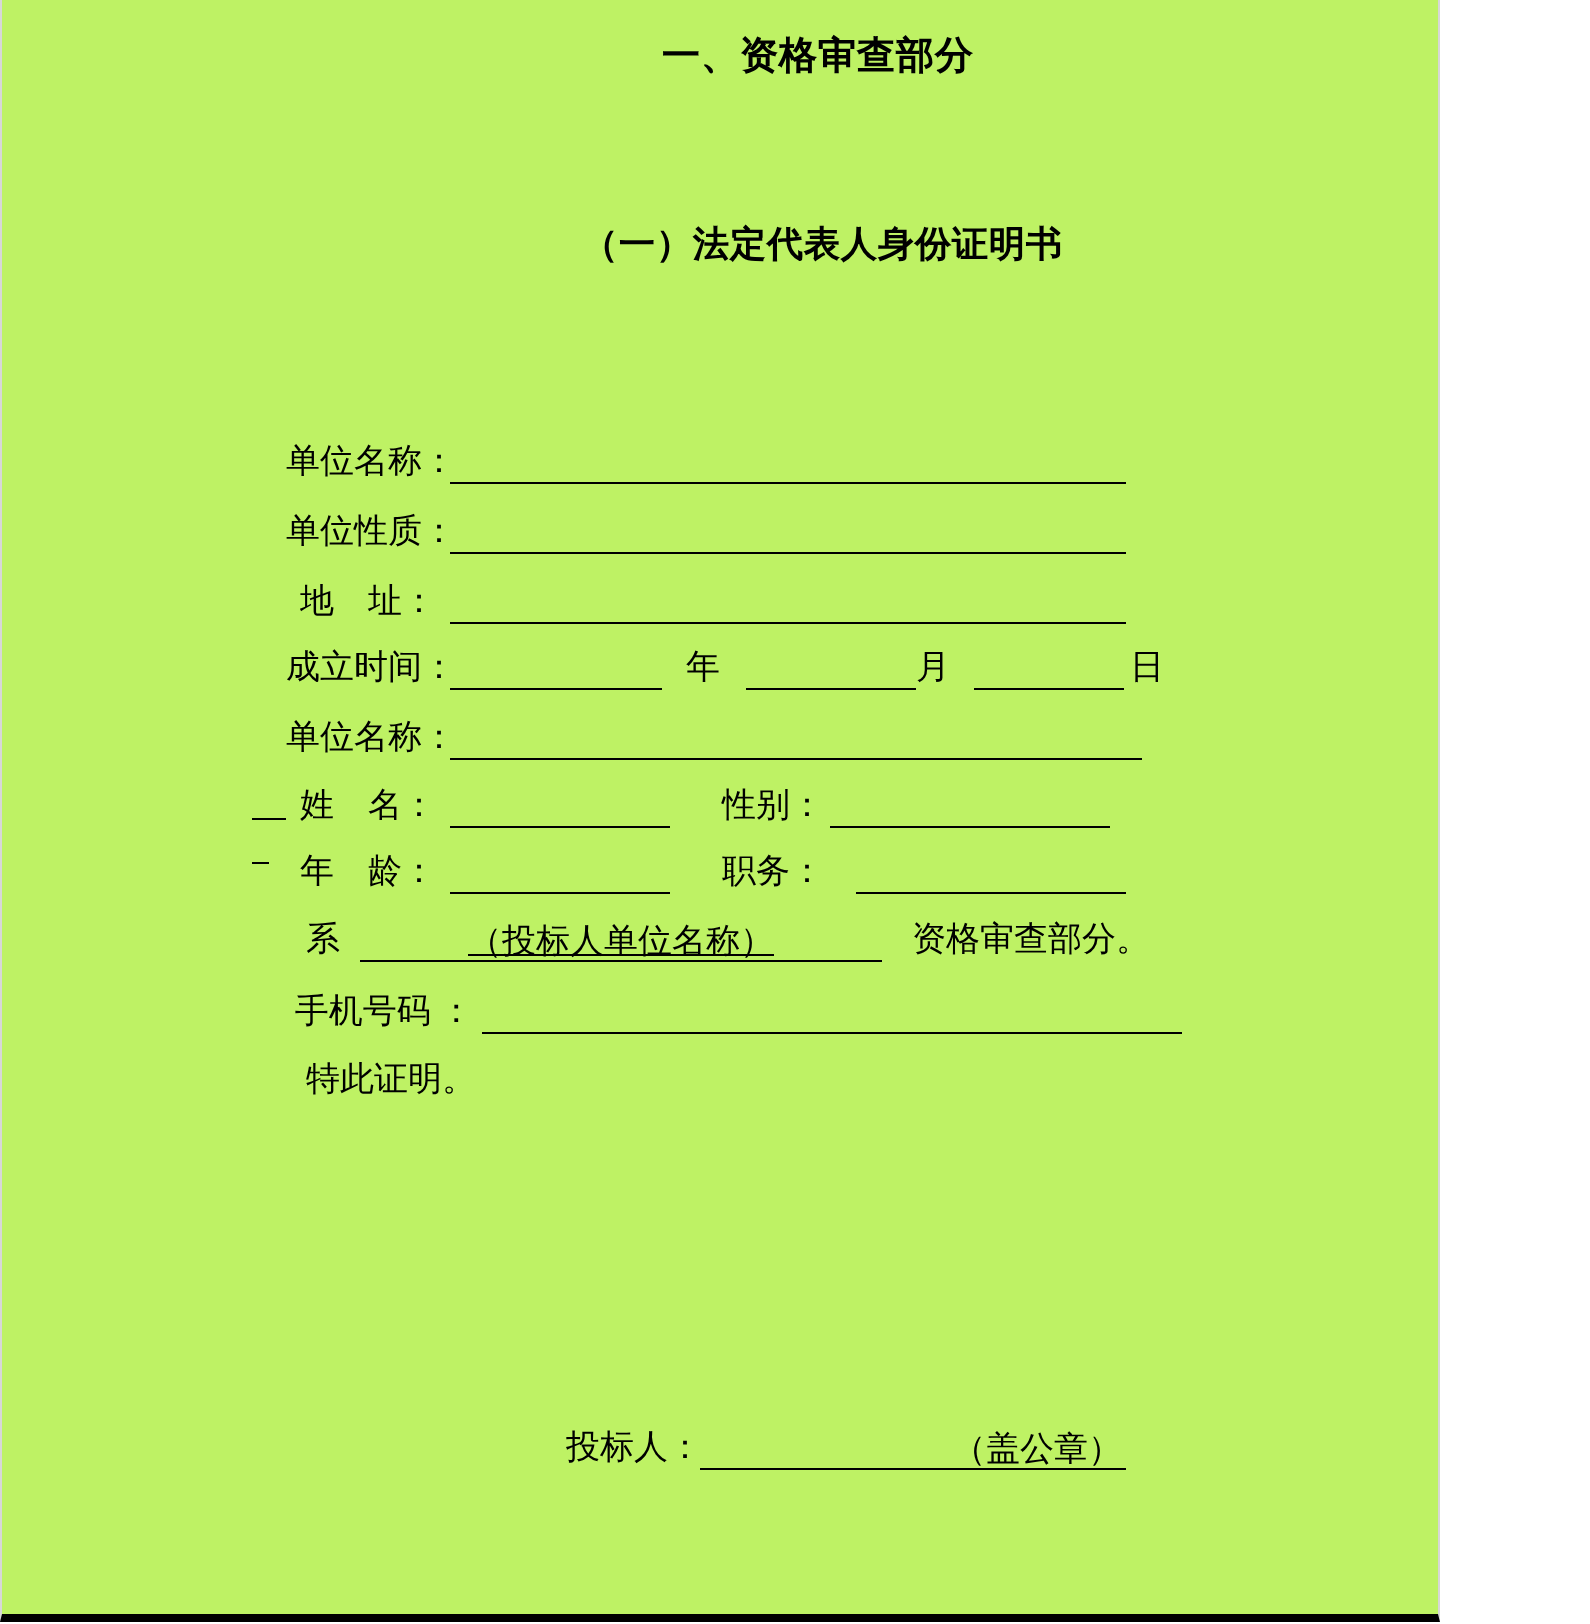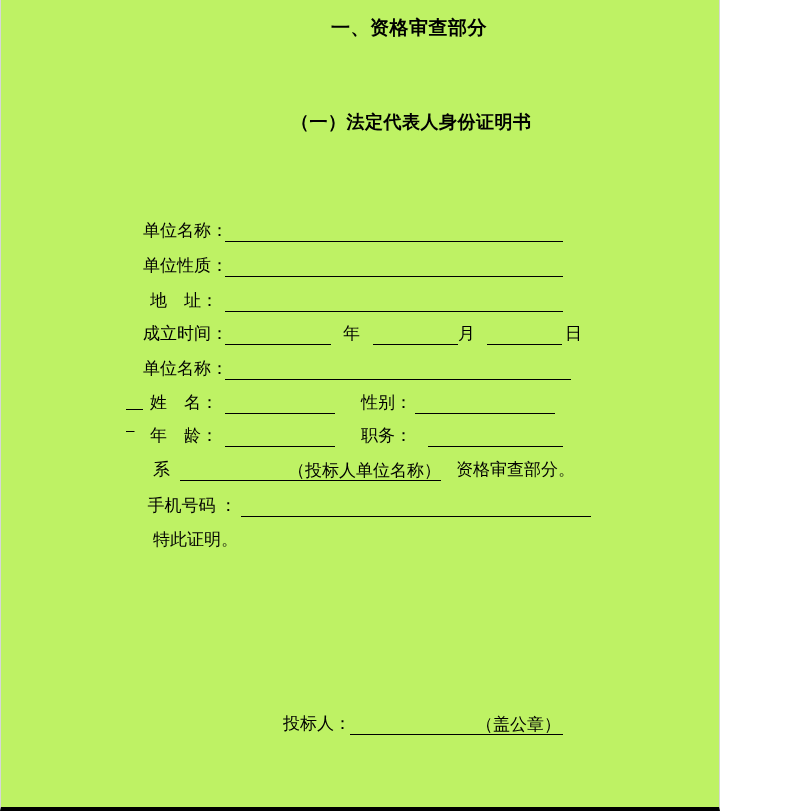--- a/index.html
+++ b/index.html
@@ -68,21 +68,21 @@
     white-space: pre;
   }
   .b338 { width: 338px; }
   .b346 { width: 346px; }
   .b106 { width: 106px; }
   .b85  { width: 85px; }
   .b75  { width: 75px; }
   .b110 { width: 110px; }
   .b140 { width: 140px; }
   .b135 { width: 135px; }
-  .b261 { width: 261px; text-align: right; }
+  .b261 { width: 261px; text-align: center; text-decoration: underline; }
   .b350 { width: 350px; }
   .b213 { width: 213px; text-align: right; padding-right: 2px; }
   .b45  { width: 45px; }
   .b38  { width: 38px; }
   .b32  { width: 32px; }
   .ml3  { margin-left: 3px; }
   .ml12 { margin-left: 12px; }
   .ml13 { margin-left: 13px; }
   .ml15 { margin-left: 15px; }
   .ml16 { margin-left: 16px; }

